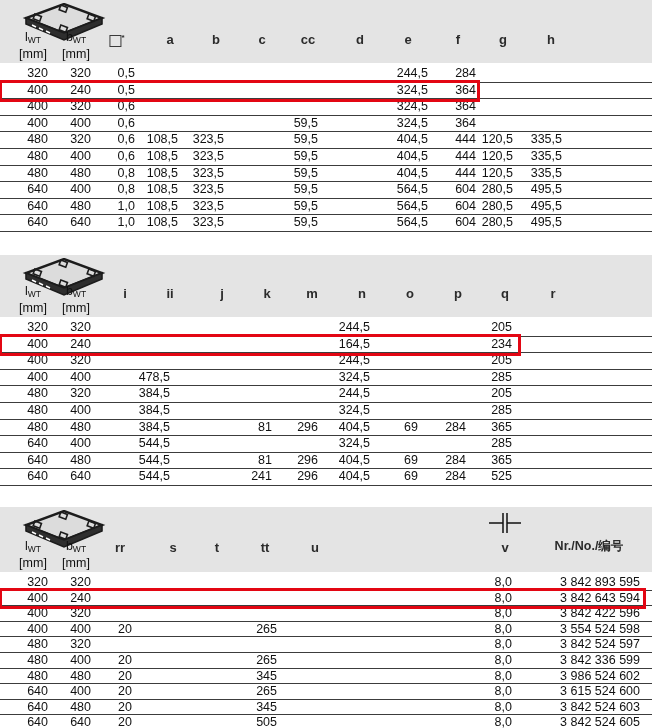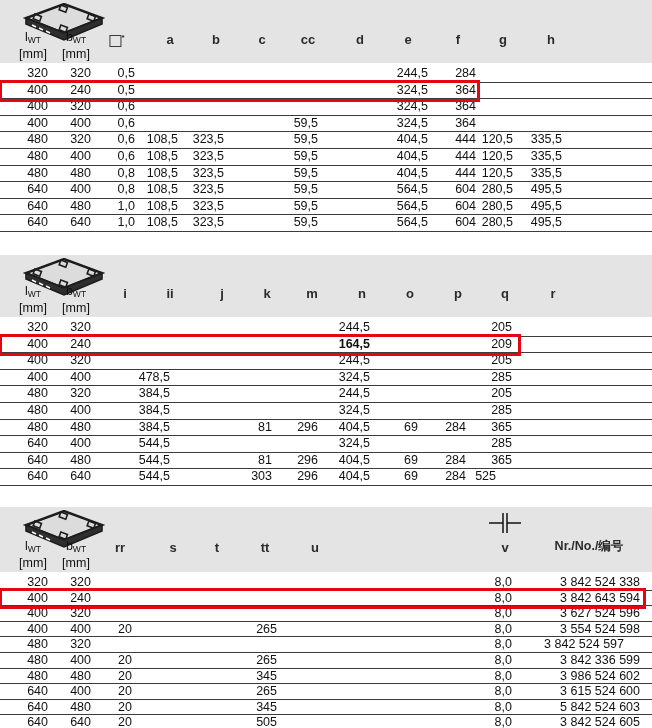--- a/index.html
+++ b/index.html
@@ -217,22 +217,22 @@
       <div class="rows" style="top: 65px;">
         <div class="row" style="height: 15.6px;">
           <span class="cell" style="right: 604px; line-height: 15.6px;">320</span>
           <span class="cell" style="right: 561px; line-height: 15.6px;">320</span>
           <span class="cell" style="right: 282px; line-height: 15.6px;">244,5</span>
           <span class="cell" style="right: 140px; line-height: 15.6px;">205</span>
         </div>
         <div class="row" style="height: 15.6px;">
           <span class="cell" style="right: 604px; line-height: 15.6px;">400</span>
           <span class="cell" style="right: 561px; line-height: 15.6px;">240</span>
-          <span class="cell" style="right: 282px; line-height: 15.6px; font-weight: bold;">164,5</span>
-          <span class="cell" style="right: 140px; line-height: 15.6px;">209</span>
+          <span class="cell" style="right: 282px; line-height: 15.6px;">164,5</span>
+          <span class="cell" style="right: 140px; line-height: 15.6px;">234</span>
         </div>
         <div class="row" style="height: 15.6px;">
           <span class="cell" style="right: 604px; line-height: 15.6px;">400</span>
           <span class="cell" style="right: 561px; line-height: 15.6px;">320</span>
           <span class="cell" style="right: 282px; line-height: 15.6px;">244,5</span>
           <span class="cell" style="right: 140px; line-height: 15.6px;">205</span>
         </div>
         <div class="row" style="height: 15.6px;">
           <span class="cell" style="right: 604px; line-height: 15.6px;">400</span>
           <span class="cell" style="right: 561px; line-height: 15.6px;">400</span>
@@ -280,26 +280,26 @@
           <span class="cell" style="right: 334px; line-height: 15.6px;">296</span>
           <span class="cell" style="right: 282px; line-height: 15.6px;">404,5</span>
           <span class="cell" style="right: 234px; line-height: 15.6px;">69</span>
           <span class="cell" style="right: 186px; line-height: 15.6px;">284</span>
           <span class="cell" style="right: 140px; line-height: 15.6px;">365</span>
         </div>
         <div class="row" style="height: 15.6px;">
           <span class="cell" style="right: 604px; line-height: 15.6px;">640</span>
           <span class="cell" style="right: 561px; line-height: 15.6px;">640</span>
           <span class="cell" style="right: 482px; line-height: 15.6px;">544,5</span>
-          <span class="cell" style="right: 380px; line-height: 15.6px;">303</span>
+          <span class="cell" style="right: 380px; line-height: 15.6px;">241</span>
           <span class="cell" style="right: 334px; line-height: 15.6px;">296</span>
           <span class="cell" style="right: 282px; line-height: 15.6px;">404,5</span>
           <span class="cell" style="right: 234px; line-height: 15.6px;">69</span>
           <span class="cell" style="right: 186px; line-height: 15.6px;">284</span>
-          <span class="cell" style="right: 156px; line-height: 15.6px;">525</span>
+          <span class="cell" style="right: 140px; line-height: 15.6px;">525</span>
         </div>
       </div>
       <div class="hl-box" style="left: -1px; top: 79.1px; width: 522px; height: 21.6px; border-color: rgb(227, 6, 19);"></div>
     </section>
   <section class="spec-table" id="table-2" style="top: 507px; height: 224px;">
       <div class="band" style="height: 65px;">
         <div class="pallet-icon"><svg width="84" height="42" viewBox="0 0 84 42">
             <polygon points="42,1 80,15 42,30 4,15" fill="#dcdcdc" stroke="#1c1c1c" stroke-width="2.4"></polygon>
             <path d="M4,15 L4,21 L42,37 L80,21 L80,15 L42,30 Z" fill="#2e2e2e" stroke="#1c1c1c" stroke-width="1.6"></path>
             <rect x="38" y="3" width="7" height="5" transform="rotate(20 41 5)" fill="none" stroke="#1c1c1c" stroke-width="1.6"></rect>
@@ -330,47 +330,47 @@
             <line x1="14" y1="2" x2="14" y2="22" stroke="#111" stroke-width="1.5"></line>
             <line x1="18" y1="2" x2="18" y2="22" stroke="#111" stroke-width="1.5"></line>
             <line x1="18" y1="12" x2="32" y2="12" stroke="#111" stroke-width="1.5"></line>
           </svg></span>
       </div>
       <div class="rows" style="top: 68px;">
         <div class="row" style="height: 14.6px;">
           <span class="cell" style="right: 604px; line-height: 14.6px;">320</span>
           <span class="cell" style="right: 561px; line-height: 14.6px;">320</span>
           <span class="cell" style="right: 140px; line-height: 14.6px;">8,0</span>
-          <span class="cell" style="right: 12px; line-height: 14.6px;">3 842 524 338</span>
+          <span class="cell" style="right: 12px; line-height: 14.6px;">3 842 893 595</span>
         </div>
         <div class="row" style="height: 14.6px;">
           <span class="cell" style="right: 604px; line-height: 14.6px;">400</span>
           <span class="cell" style="right: 561px; line-height: 14.6px;">240</span>
           <span class="cell" style="right: 140px; line-height: 14.6px;">8,0</span>
           <span class="cell" style="right: 12px; line-height: 14.6px;">3 842 643 594</span>
         </div>
         <div class="row" style="height: 14.6px;">
           <span class="cell" style="right: 604px; line-height: 14.6px;">400</span>
           <span class="cell" style="right: 561px; line-height: 14.6px;">320</span>
           <span class="cell" style="right: 140px; line-height: 14.6px;">8,0</span>
-          <span class="cell" style="right: 12px; line-height: 14.6px;">3 627 524 596</span>
+          <span class="cell" style="right: 12px; line-height: 14.6px;">3 842 422 596</span>
         </div>
         <div class="row" style="height: 14.6px;">
           <span class="cell" style="right: 604px; line-height: 14.6px;">400</span>
           <span class="cell" style="right: 561px; line-height: 14.6px;">400</span>
           <span class="cell" style="right: 520px; line-height: 14.6px;">20</span>
           <span class="cell" style="right: 375px; line-height: 14.6px;">265</span>
           <span class="cell" style="right: 140px; line-height: 14.6px;">8,0</span>
           <span class="cell" style="right: 12px; line-height: 14.6px;">3 554 524 598</span>
         </div>
         <div class="row" style="height: 14.6px;">
           <span class="cell" style="right: 604px; line-height: 14.6px;">480</span>
           <span class="cell" style="right: 561px; line-height: 14.6px;">320</span>
           <span class="cell" style="right: 140px; line-height: 14.6px;">8,0</span>
-          <span class="cell" style="right: 28px; line-height: 14.6px;">3 842 524 597</span>
+          <span class="cell" style="right: 12px; line-height: 14.6px;">3 842 524 597</span>
         </div>
         <div class="row" style="height: 14.6px;">
           <span class="cell" style="right: 604px; line-height: 14.6px;">480</span>
           <span class="cell" style="right: 561px; line-height: 14.6px;">400</span>
           <span class="cell" style="right: 520px; line-height: 14.6px;">20</span>
           <span class="cell" style="right: 375px; line-height: 14.6px;">265</span>
           <span class="cell" style="right: 140px; line-height: 14.6px;">8,0</span>
           <span class="cell" style="right: 12px; line-height: 14.6px;">3 842 336 599</span>
         </div>
         <div class="row" style="height: 14.6px;">
@@ -388,21 +388,21 @@
           <span class="cell" style="right: 375px; line-height: 14.6px;">265</span>
           <span class="cell" style="right: 140px; line-height: 14.6px;">8,0</span>
           <span class="cell" style="right: 12px; line-height: 14.6px;">3 615 524 600</span>
         </div>
         <div class="row" style="height: 14.6px;">
           <span class="cell" style="right: 604px; line-height: 14.6px;">640</span>
           <span class="cell" style="right: 561px; line-height: 14.6px;">480</span>
           <span class="cell" style="right: 520px; line-height: 14.6px;">20</span>
           <span class="cell" style="right: 375px; line-height: 14.6px;">345</span>
           <span class="cell" style="right: 140px; line-height: 14.6px;">8,0</span>
-          <span class="cell" style="right: 12px; line-height: 14.6px;">5 842 524 603</span>
+          <span class="cell" style="right: 12px; line-height: 14.6px;">3 842 524 603</span>
         </div>
         <div class="row" style="height: 14.6px;">
           <span class="cell" style="right: 604px; line-height: 14.6px;">640</span>
           <span class="cell" style="right: 561px; line-height: 14.6px;">640</span>
           <span class="cell" style="right: 520px; line-height: 14.6px;">20</span>
           <span class="cell" style="right: 375px; line-height: 14.6px;">505</span>
           <span class="cell" style="right: 140px; line-height: 14.6px;">8,0</span>
           <span class="cell" style="right: 12px; line-height: 14.6px;">3 842 524 605</span>
         </div>
       </div>

